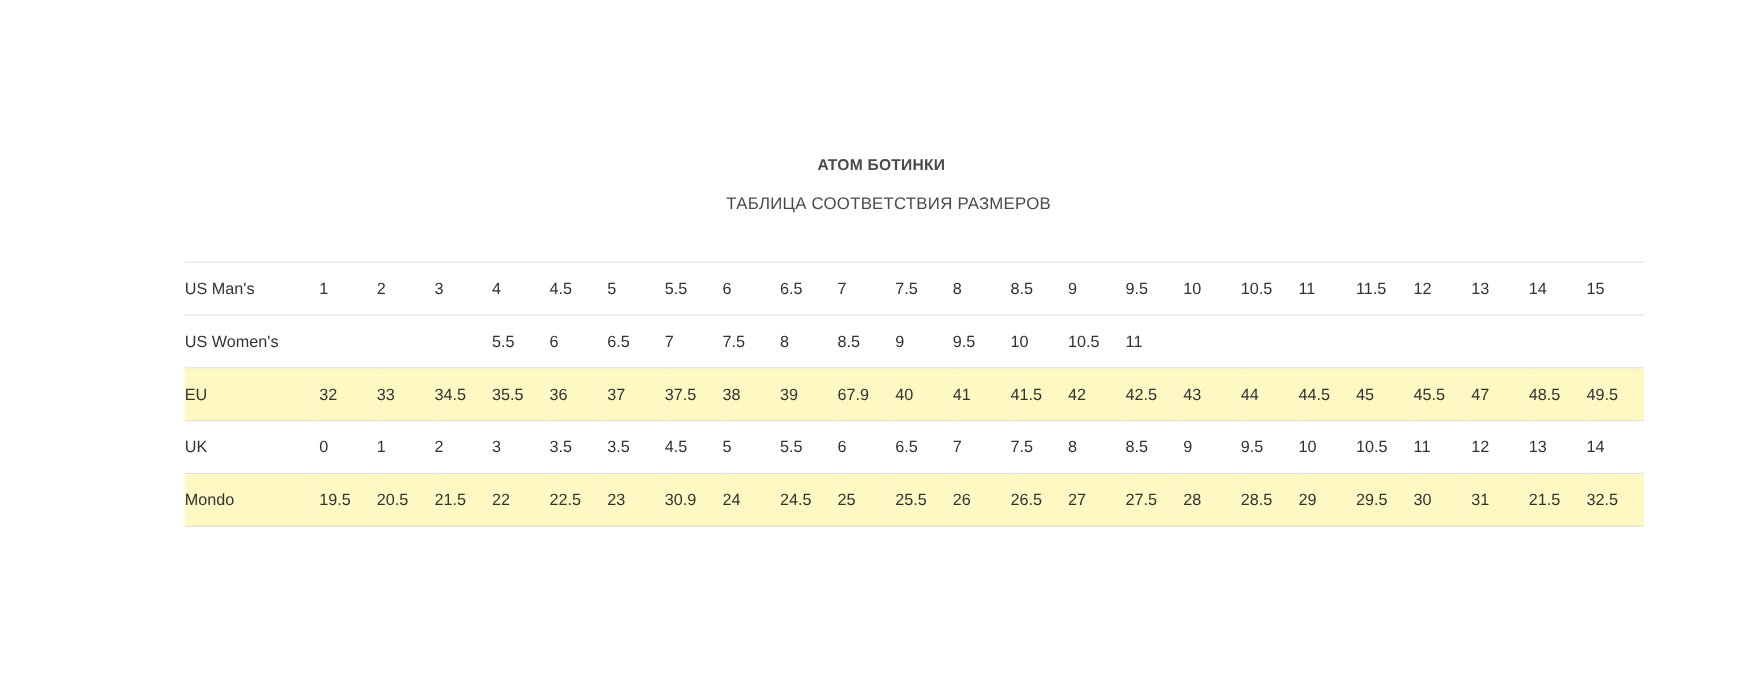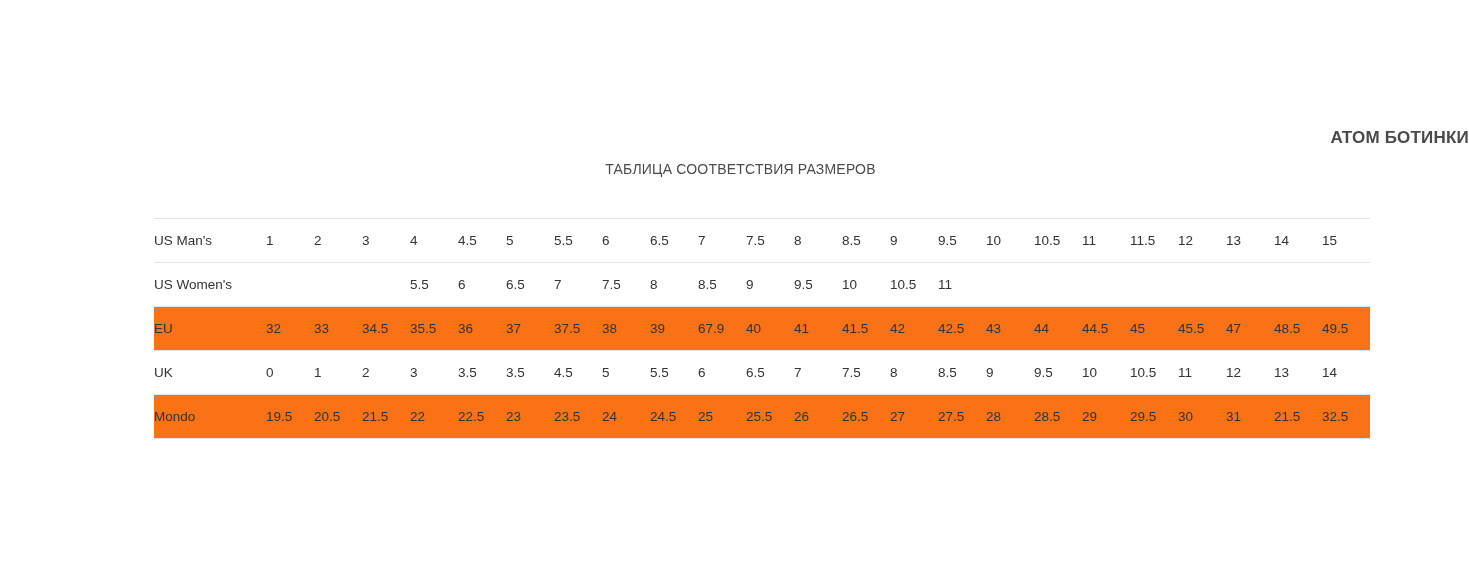--- a/index.html
+++ b/index.html
@@ -21,27 +21,26 @@
     overflow: hidden;
   }
   .titles {
     position: absolute;
     top: 130px;
     left: 0;
     width: 1469px;
     text-align: center;
   }
   .title-main {
-    font-size: 17px;
+    font-size: 13px;
     font-weight: bold;
     color: #4a4a4a;
     letter-spacing: 0.2px;
     margin: 0 0 14px 0;
     line-height: 16px;
-    text-align: right;
   }
   .title-sub {
     font-size: 14px;
     font-weight: normal;
     color: #4a4a4a;
     letter-spacing: 0.2px;
     margin: 0;
     line-height: 18px;
     padding-left: 12px;
   }
@@ -53,21 +52,21 @@
   }
   table.size-table {
     border-collapse: collapse;
     width: 1162px;
     table-layout: fixed;
   }
   table.size-table tr {
     height: 44px;
   }
   table.size-table tr.shaded {
-    background: #f97316;
+    background: #fef9c3;
   }
   table.size-table td {
     font-size: 13.5px;
     color: #333333;
     padding: 0;
     vertical-align: middle;
     border-top: 1px solid #e2e2e2;
     border-bottom: 1px solid #e2e2e2;
     text-align: left;
     white-space: nowrap;
@@ -204,21 +203,21 @@
             <td class="cell">14</td>
           </tr>
           <tr class="shaded">
             <td class="row-label">Mondo</td>
             <td class="cell">19.5</td>
             <td class="cell">20.5</td>
             <td class="cell">21.5</td>
             <td class="cell">22</td>
             <td class="cell">22.5</td>
             <td class="cell">23</td>
-            <td class="cell">23.5</td>
+            <td class="cell">30.9</td>
             <td class="cell">24</td>
             <td class="cell">24.5</td>
             <td class="cell">25</td>
             <td class="cell">25.5</td>
             <td class="cell">26</td>
             <td class="cell">26.5</td>
             <td class="cell">27</td>
             <td class="cell">27.5</td>
             <td class="cell">28</td>
             <td class="cell">28.5</td>

